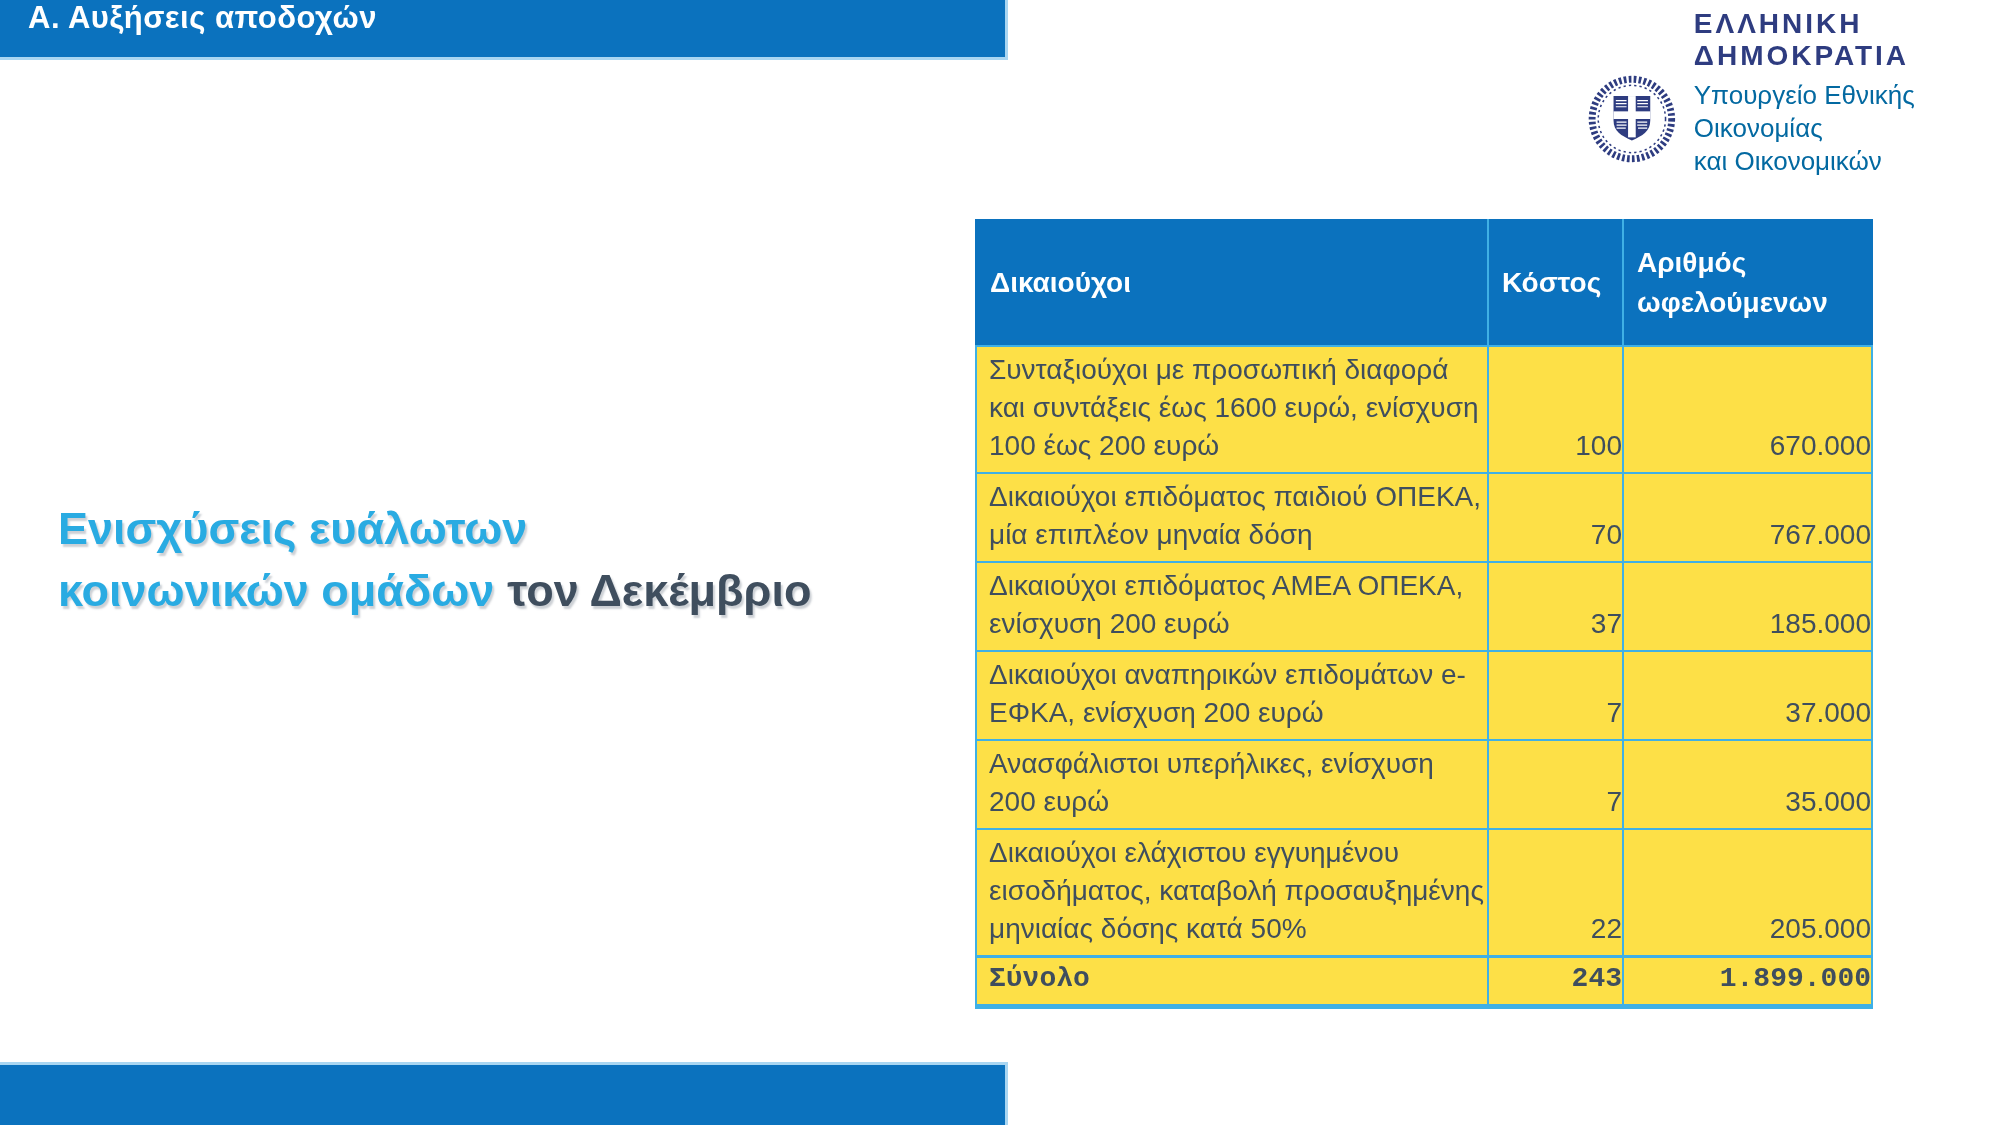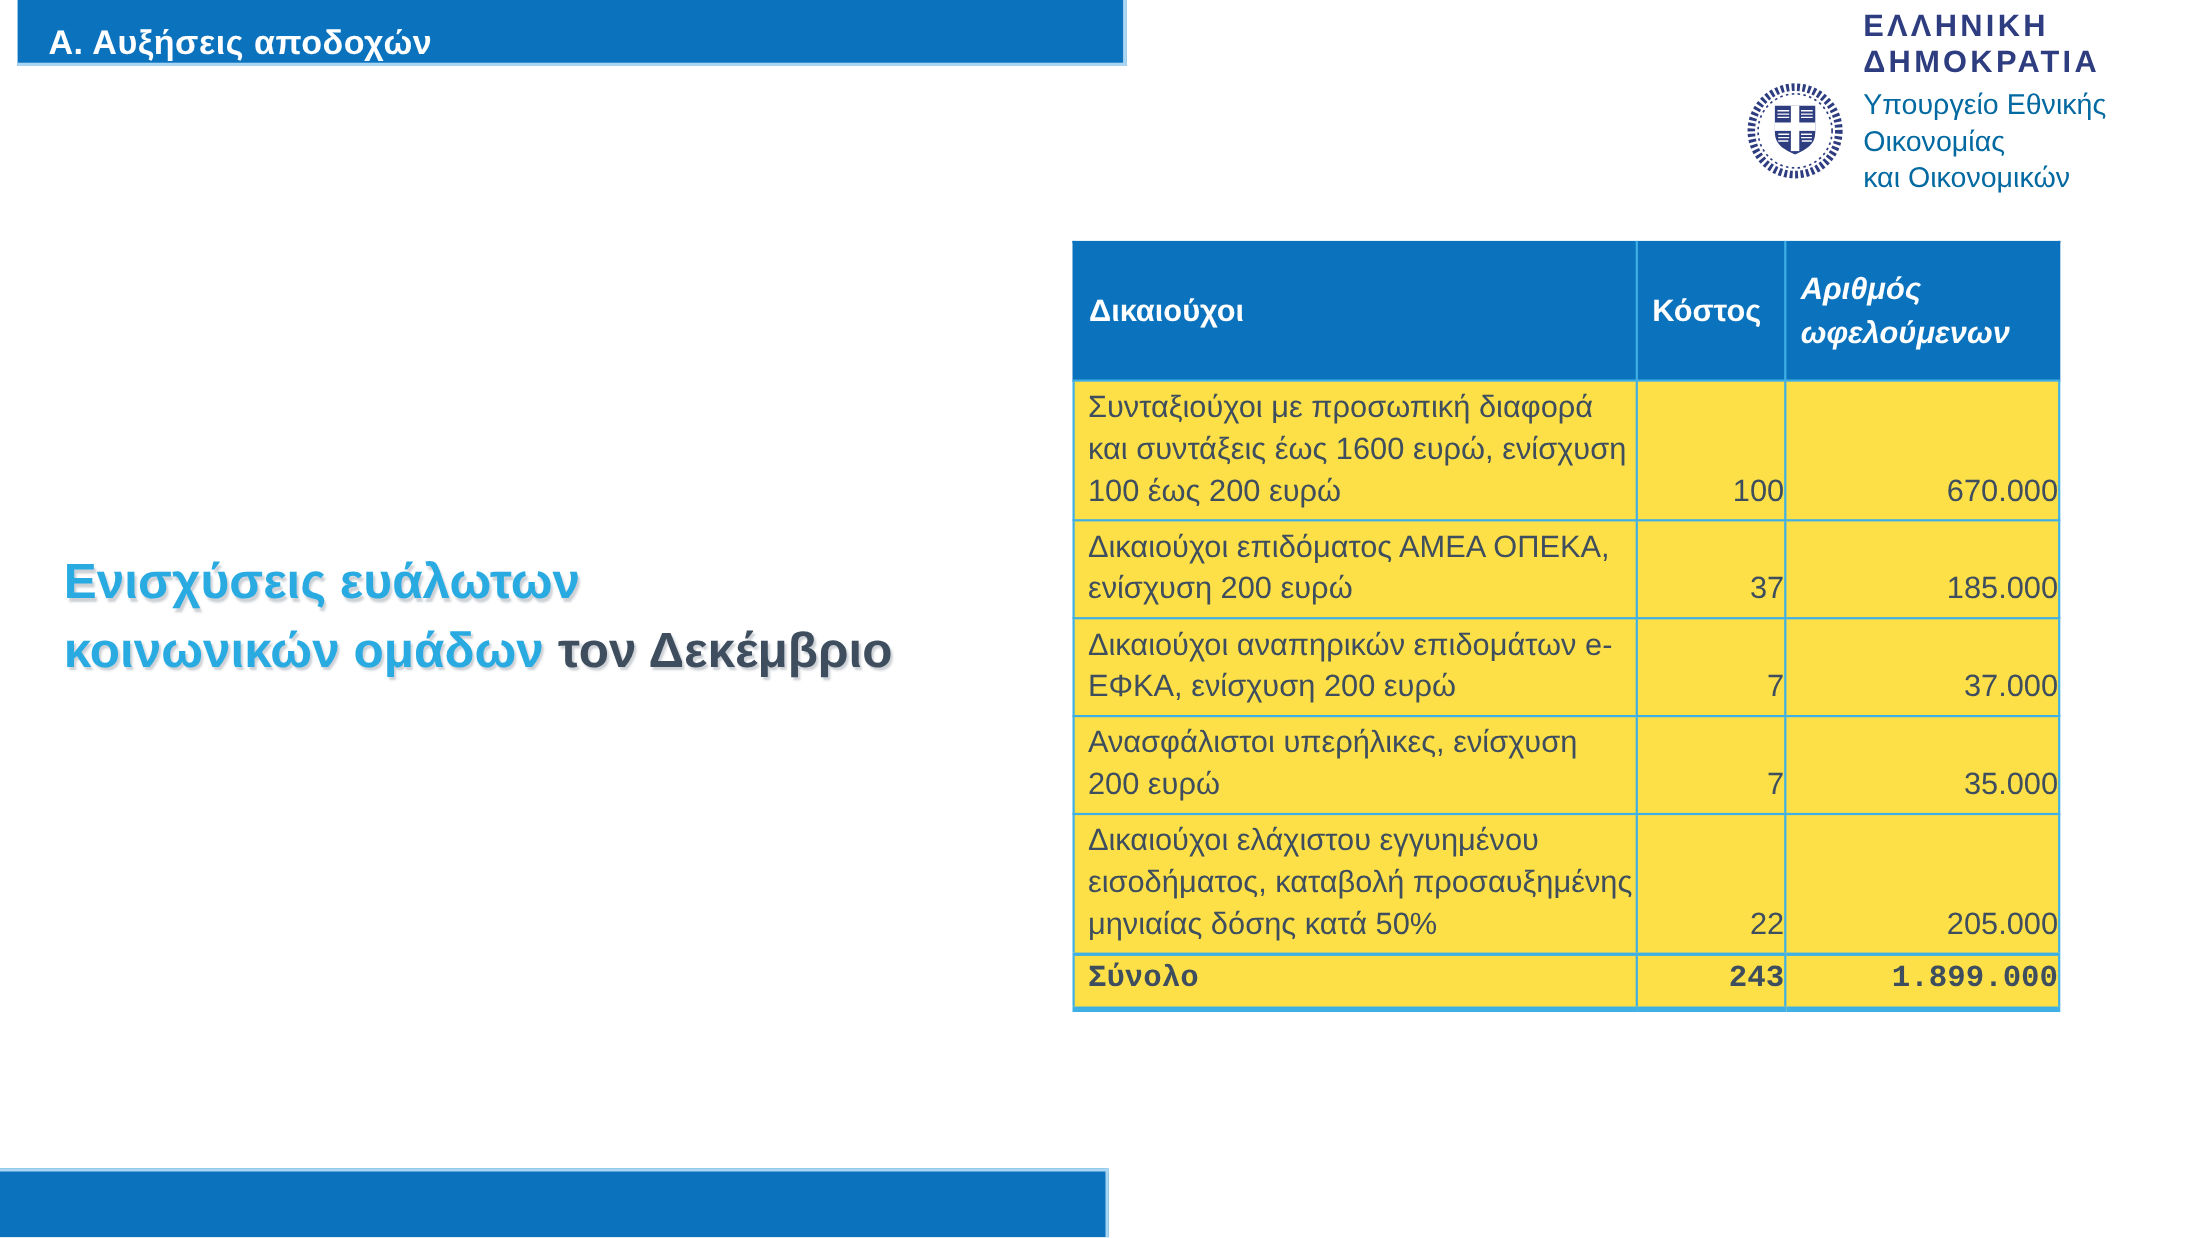--- a/index.html
+++ b/index.html
@@ -5,21 +5,21 @@
   html,body{margin:0;padding:0;background:#ffffff;}
   .slide{
     position:relative;width:2000px;height:1125px;background:#ffffff;overflow:hidden;
     font-family:"Liberation Sans", sans-serif;
   }
 
   
   .top-bar{
     position:absolute;left:0;top:0;width:1008px;height:60px;background:#0B72BE;
     border-right:3px solid #A9D6F2;border-bottom:3px solid #A9D6F2;box-sizing:border-box;
-    display:flex;align-items:flex-end;padding-left:28px;margin-left:16px;
+    display:flex;align-items:flex-start;padding-left:28px;
   }
   .top-bar .bar-text{color:#ffffff;font-weight:bold;font-size:31px;letter-spacing:0.5px;}
 
   
   .gov-brand{position:absolute;left:1586px;top:8px;display:flex;align-items:flex-end;gap:16px;}
   .gov-text{display:flex;flex-direction:column;}
   .gov-name{color:#2E3C80;font-weight:bold;font-size:28px;letter-spacing:3px;margin-bottom:7px;}
   .gov-ministry{color:#0369a1;font-size:26px;line-height:33px;}
 
   
@@ -34,21 +34,21 @@
   .data-table{
     position:absolute;left:975px;top:219px;width:896px;border-collapse:collapse;table-layout:fixed;
     font-size:28px;color:#3F4E5E;
   }
   .data-table th{
     background:#0B72BE;color:#ffffff;font-weight:bold;text-align:left;vertical-align:middle;
     height:116px;padding:4px 10px 4px 13px;line-height:40px;
     border:2px solid #3FB0E5;border-top-color:#0B72BE;
   }
   .data-table thead th:first-child{border-left-color:#0B72BE;}
-  .data-table thead th:last-child{border-right-color:#0B72BE;font-style:italic;}
+  .data-table thead th:last-child{border-right-color:#0B72BE;}
   .data-table td{
     border:2px solid #3FB0E5;padding:4px 0 7px 12px;line-height:38px;vertical-align:top;
     background:#fde047;
   }
   .data-table td.num{text-align:right;vertical-align:bottom;}
   .data-table tr.total td{
     font-weight:bold;border-top:3px solid #3FB0E5;border-bottom:5px solid #3FB0E5;
     padding-top:2px;padding-bottom:6px;font-family:Liberation Mono, monospace;
   }
 
@@ -108,20 +108,25 @@
         <th>Αριθμός ωφελούμενων</th>
       </tr>
     </thead>
     <tbody>
       <tr>
         <td class="lbl">Συνταξιούχοι με προσωπική διαφορά και συντάξεις έως 1600 ευρώ, ενίσχυση 100 έως 200 ευρώ</td>
         <td class="num">100</td>
         <td class="num">670.000</td>
       </tr>
       <tr>
+        <td class="lbl">Δικαιούχοι επιδόματος παιδιού ΟΠΕΚΑ, μία επιπλέον μηναία δόση</td>
+        <td class="num">70</td>
+        <td class="num">767.000</td>
+      </tr>
+      <tr>
         <td class="lbl">Δικαιούχοι επιδόματος ΑΜΕΑ ΟΠΕΚΑ, ενίσχυση 200 ευρώ</td>
         <td class="num">37</td>
         <td class="num">185.000</td>
       </tr>
       <tr>
         <td class="lbl">Δικαιούχοι αναπηρικών επιδομάτων e-ΕΦΚΑ, ενίσχυση 200 ευρώ</td>
         <td class="num">7</td>
         <td class="num">37.000</td>
       </tr>
       <tr>

